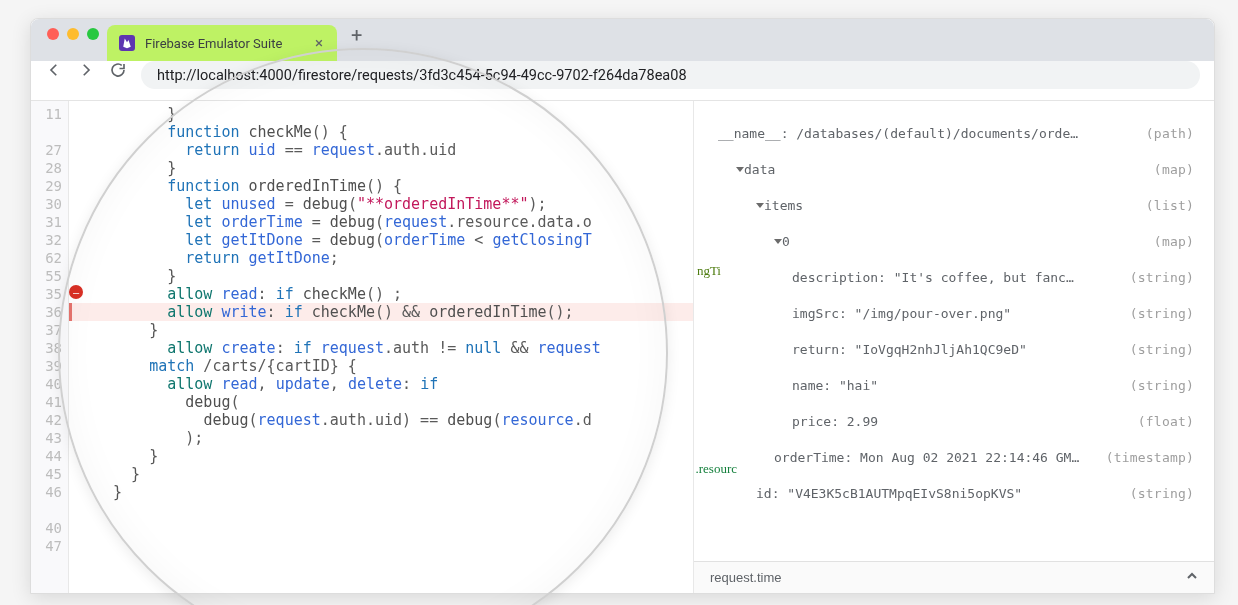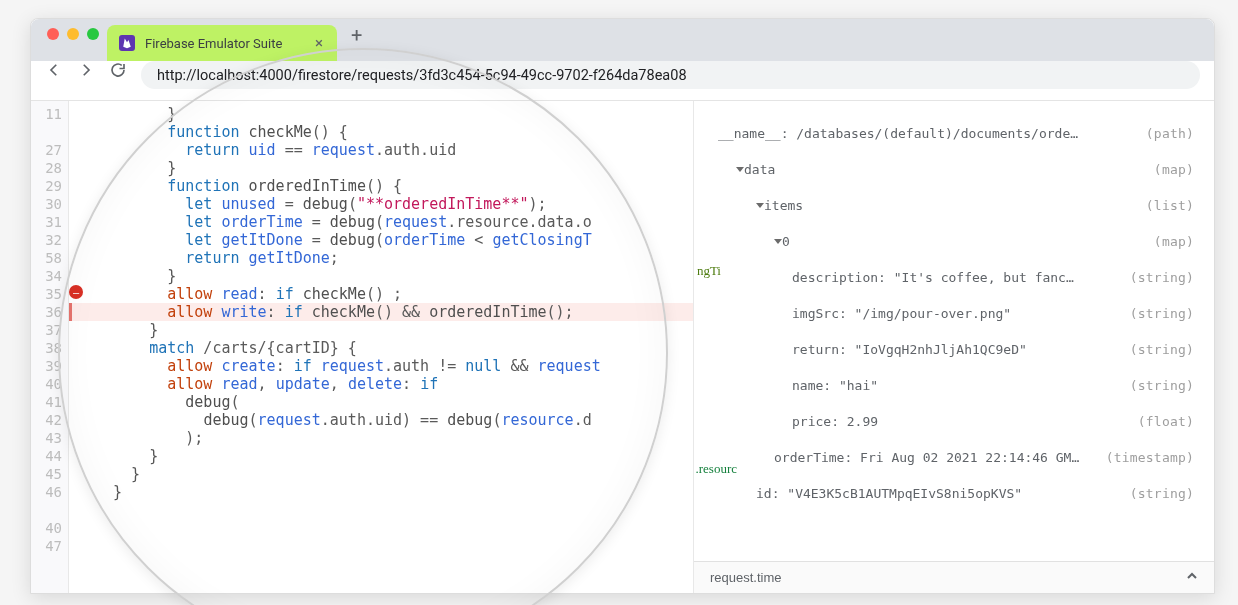--- a/index.html
+++ b/index.html
@@ -104,21 +104,21 @@
     background:#d93025; color:#fff;
     display:flex;align-items:center;justify-content:center;
     font:11px/1 sans-serif;
   }
   .cline { position:relative; height:18px; padding-left:26px; white-space:pre; color:#5a5a5a;}
   .cline.hl { background:#fdecea; }
   .cline.hl::after{
     content:""; position:absolute;inset:0 auto 0 0;width:3px;background:#e5736d;
   }
   .kw { color:#1f73b7; }
-  .kw2 { color:#c2410c; }
+  .kw2 { color:#0f766e; }
   .fn { color:#4f4f4f; }
   .id { color:#3367d6; }
   .str { color:#c2185b; }
   .op { color:#555; }
   
   .req-panel {
     flex:1;
     font-family:ui-monospace, Menlo, monospace;
     font-size:13px;
     color:#5f6368;
@@ -204,22 +204,22 @@
 
     <div class="gutter" id="gutter">
         <div class="ln">11</div>
         <div class="ln"></div>
         <div class="ln">27</div>
         <div class="ln">28</div>
         <div class="ln">29</div>
         <div class="ln">30</div>
         <div class="ln">31</div>
         <div class="ln">32</div>
-        <div class="ln">58</div>
-        <div class="ln">34</div>
+        <div class="ln">62</div>
+        <div class="ln">55</div>
         <div class="ln">35</div>
         <div class="ln">36</div>
         <div class="ln">37</div>
         <div class="ln">38</div>
         <div class="ln">39</div>
         <div class="ln">40</div>
         <div class="ln">41</div>
         <div class="ln">42</div>
         <div class="ln">43</div>
         <div class="ln">44</div>
@@ -242,22 +242,22 @@
       <div class="cline"><span class="op">        }</span></div>
       <div class="cline">        <span class="kw">function</span> <span class="fn">orderedInTime</span>() {</div>
       <div class="cline">          <span class="kw">let</span> <span class="id">unused</span> = <span class="fn">debug</span>(<span class="str">"**orderedInTime**"</span>);</div>
       <div class="cline">          <span class="kw">let</span> <span class="id">orderTime</span> = <span class="fn">debug</span>(<span class="id">request</span>.resource.data.o</div>
       <div class="cline">          <span class="kw">let</span> <span class="id">getItDone</span> = <span class="fn">debug</span>(<span class="id">orderTime</span> &lt; <span class="id">getClosingT</span></div>
       <div class="cline">          <span class="kw">return</span> <span class="id">getItDone</span>;</div>
       <div class="cline"><span class="op">        }</span></div>
       <div class="cline">        <span class="kw2">allow</span> <span class="id">read</span>: <span class="kw">if</span> <span class="fn">checkMe</span>() ;</div>
       <div class="cline hl">        <span class="kw2">allow</span> <span class="id">write</span>: <span class="kw">if</span> <span class="fn">checkMe</span>() &amp;&amp; <span class="fn">orderedInTime</span>();</div>
       <div class="cline"><span class="op">      }</span></div>
+      <div class="cline">        <span class="kw2">allow</span> <span class="id">create</span>: <span class="kw">if</span> <span class="id">request</span>.auth != <span class="kw">null</span> &amp;&amp; <span class="id">request</span></div>
       <div class="cline">      <span class="kw">match</span> /carts/{cartID} {</div>
-      <div class="cline">        <span class="kw2">allow</span> <span class="id">create</span>: <span class="kw">if</span> <span class="id">request</span>.auth != <span class="kw">null</span> &amp;&amp; <span class="id">request</span></div>
       <div class="cline">        <span class="kw2">allow</span> <span class="id">read</span>, <span class="id">update</span>, <span class="id">delete</span>: <span class="kw">if</span></div>
       <div class="cline">          <span class="fn">debug</span>(</div>
       <div class="cline">            <span class="fn">debug</span>(<span class="id">request</span>.auth.uid) == <span class="fn">debug</span>(<span class="id">resource</span>.d</div>
       <div class="cline">          );</div>
       <div class="cline"><span class="op">      }</span></div>
       <div class="cline"><span class="op">    }</span></div>
       <div class="cline"><span class="op">  }</span></div>
 
       <span style="position:absolute;right:-28px;top:162px;font:13px ui-monospace;color:#4d7c0f">ngTi</span>
       <span style="position:absolute;right:-44px;top:360px;font:13px ui-monospace;color:#15803d">.resourc</span>
@@ -313,21 +313,21 @@
       </div>
       <div style="height:8px"></div>
       <div class="row indent4">
         <span class="key">price</span>
         <span class="val">: 2.99</span>
         <span class="type-tag">(float)</span>
       </div>
       <div style="height:8px"></div>
       <div class="row indent3">
         <span class="key">orderTime</span>
-        <span class="val">: Fri Aug 02 2021 22:14:46 GM…</span>
+        <span class="val">: Mon Aug 02 2021 22:14:46 GM…</span>
         <span class="type-tag">(timestamp)</span>
       </div>
       <div style="height:8px"></div>
       <div class="row indent2">
         <span class="key">id</span>
         <span class="val">: "V4E3K5cB1AUTMpqEIvS8ni5opKVS"</span>
         <span class="type-tag">(string)</span>
       </div>
 
       <div class="req-time">

